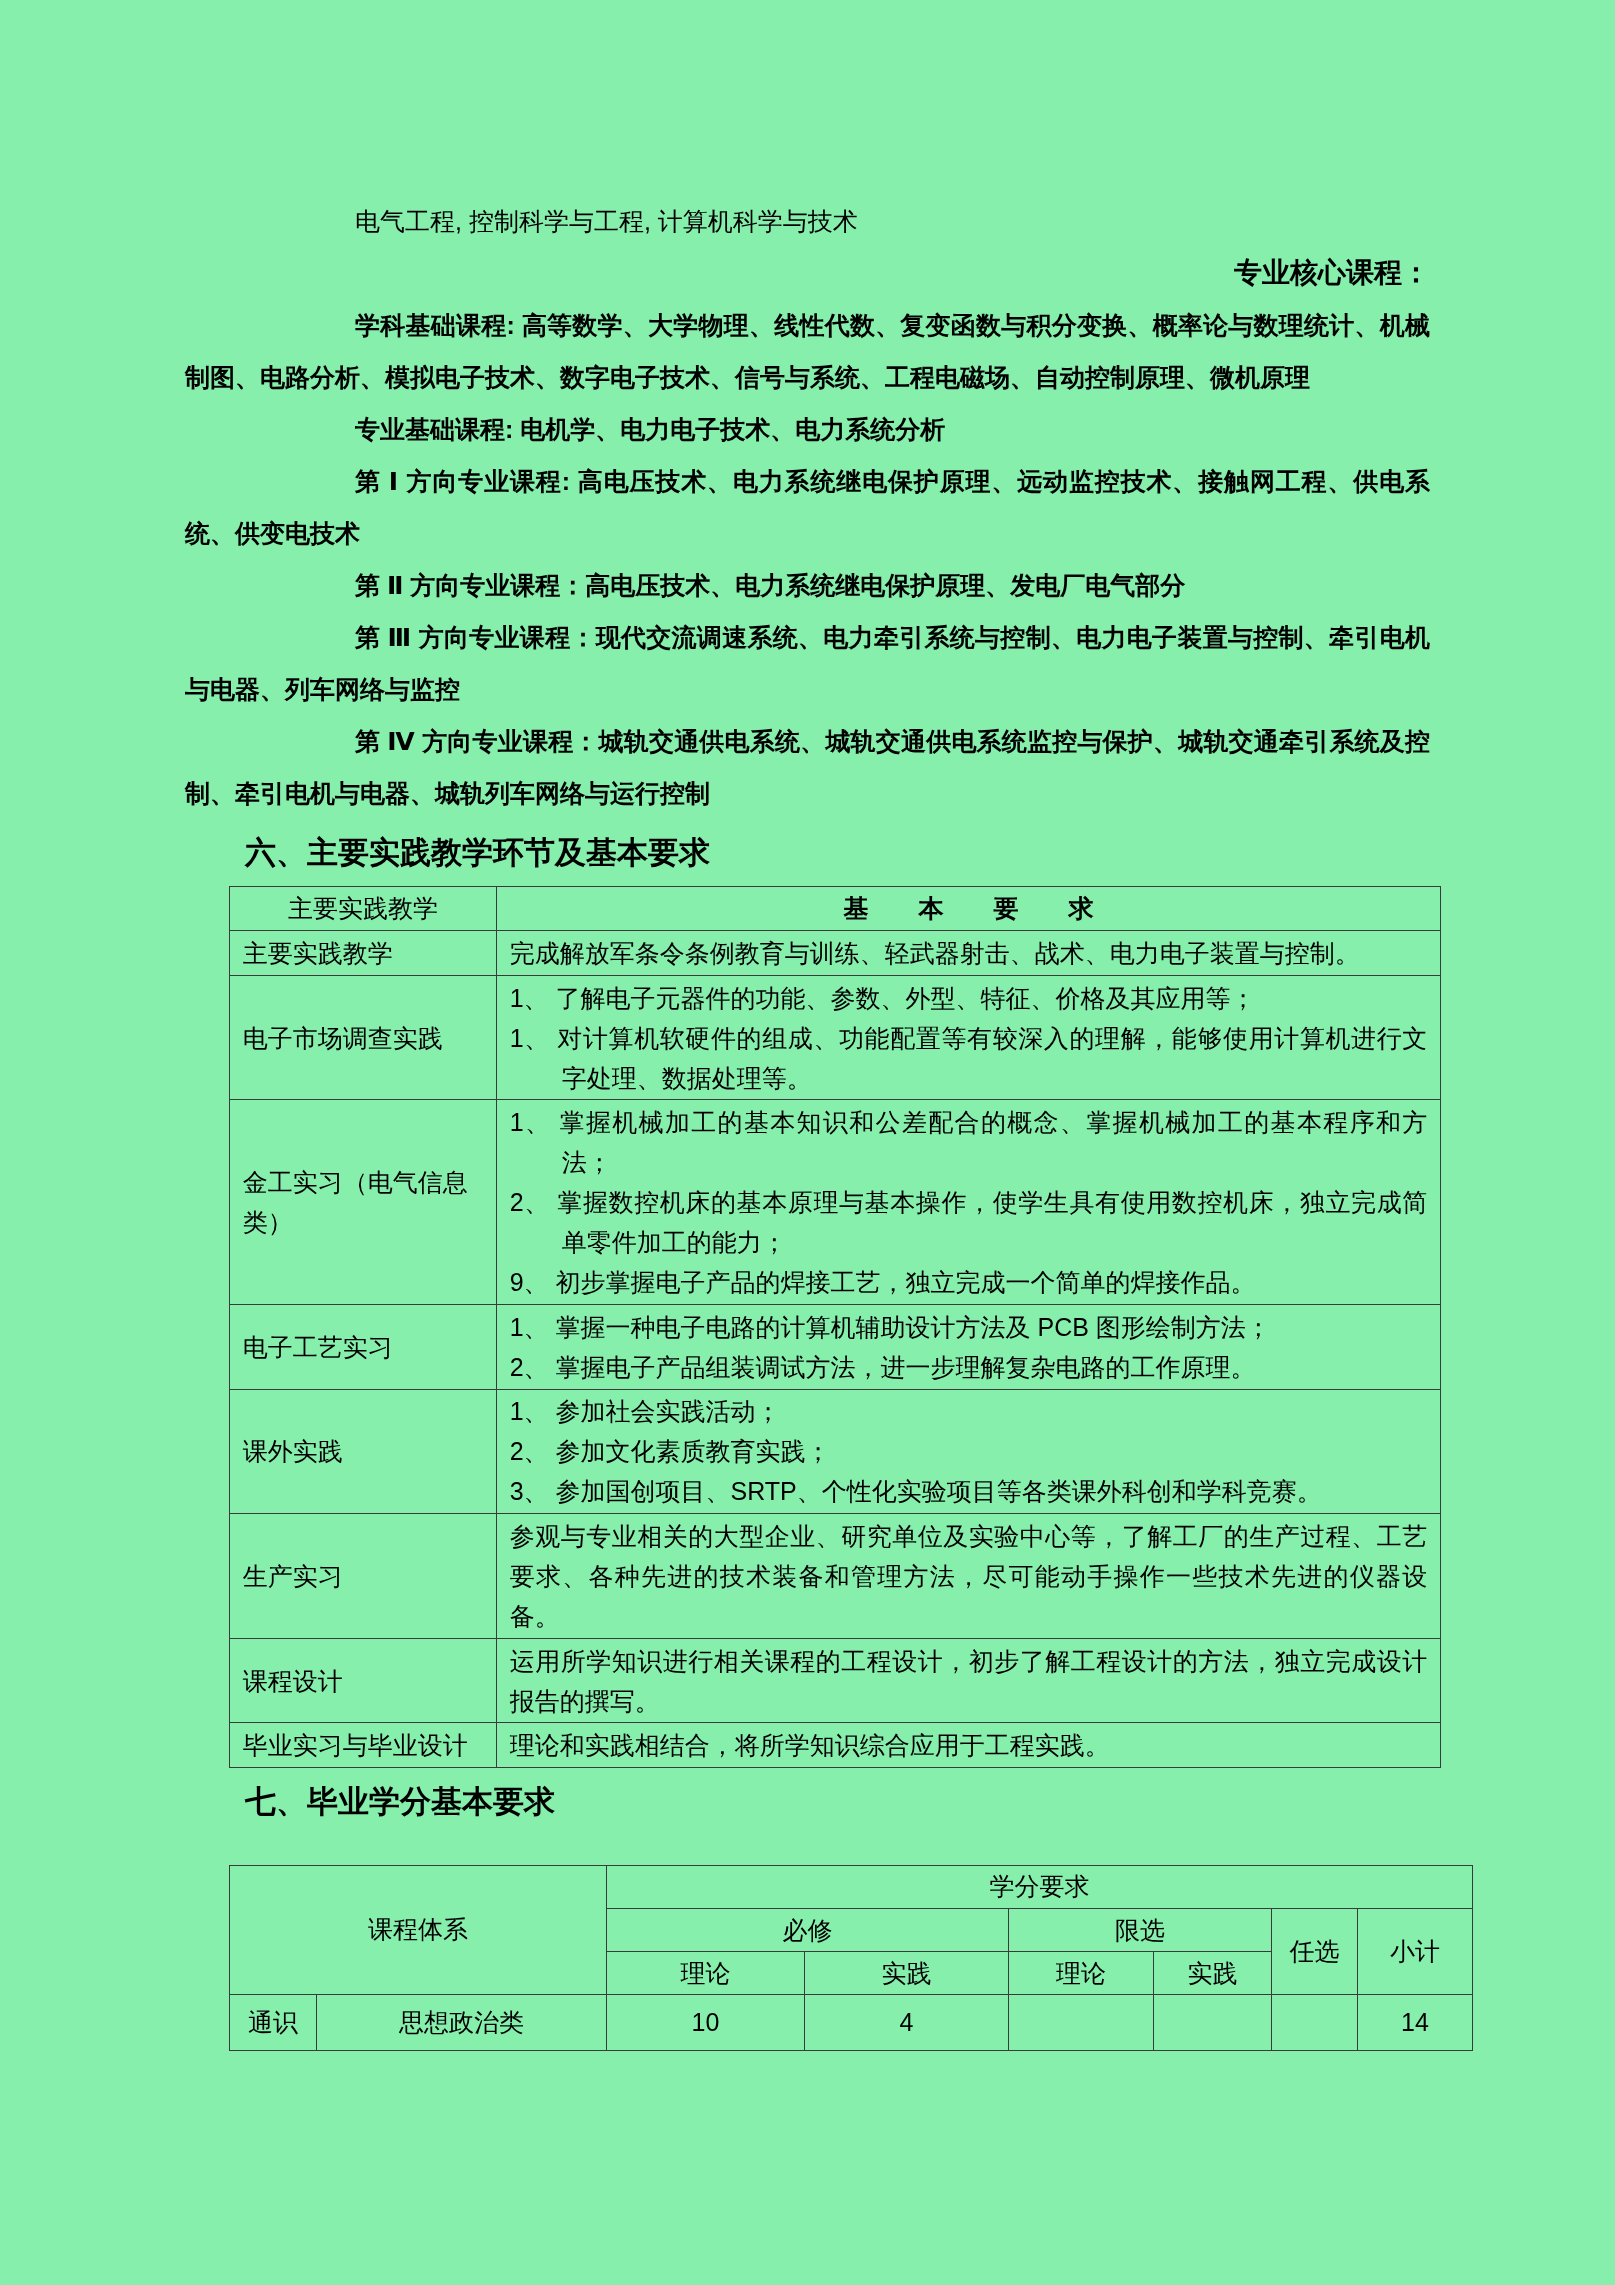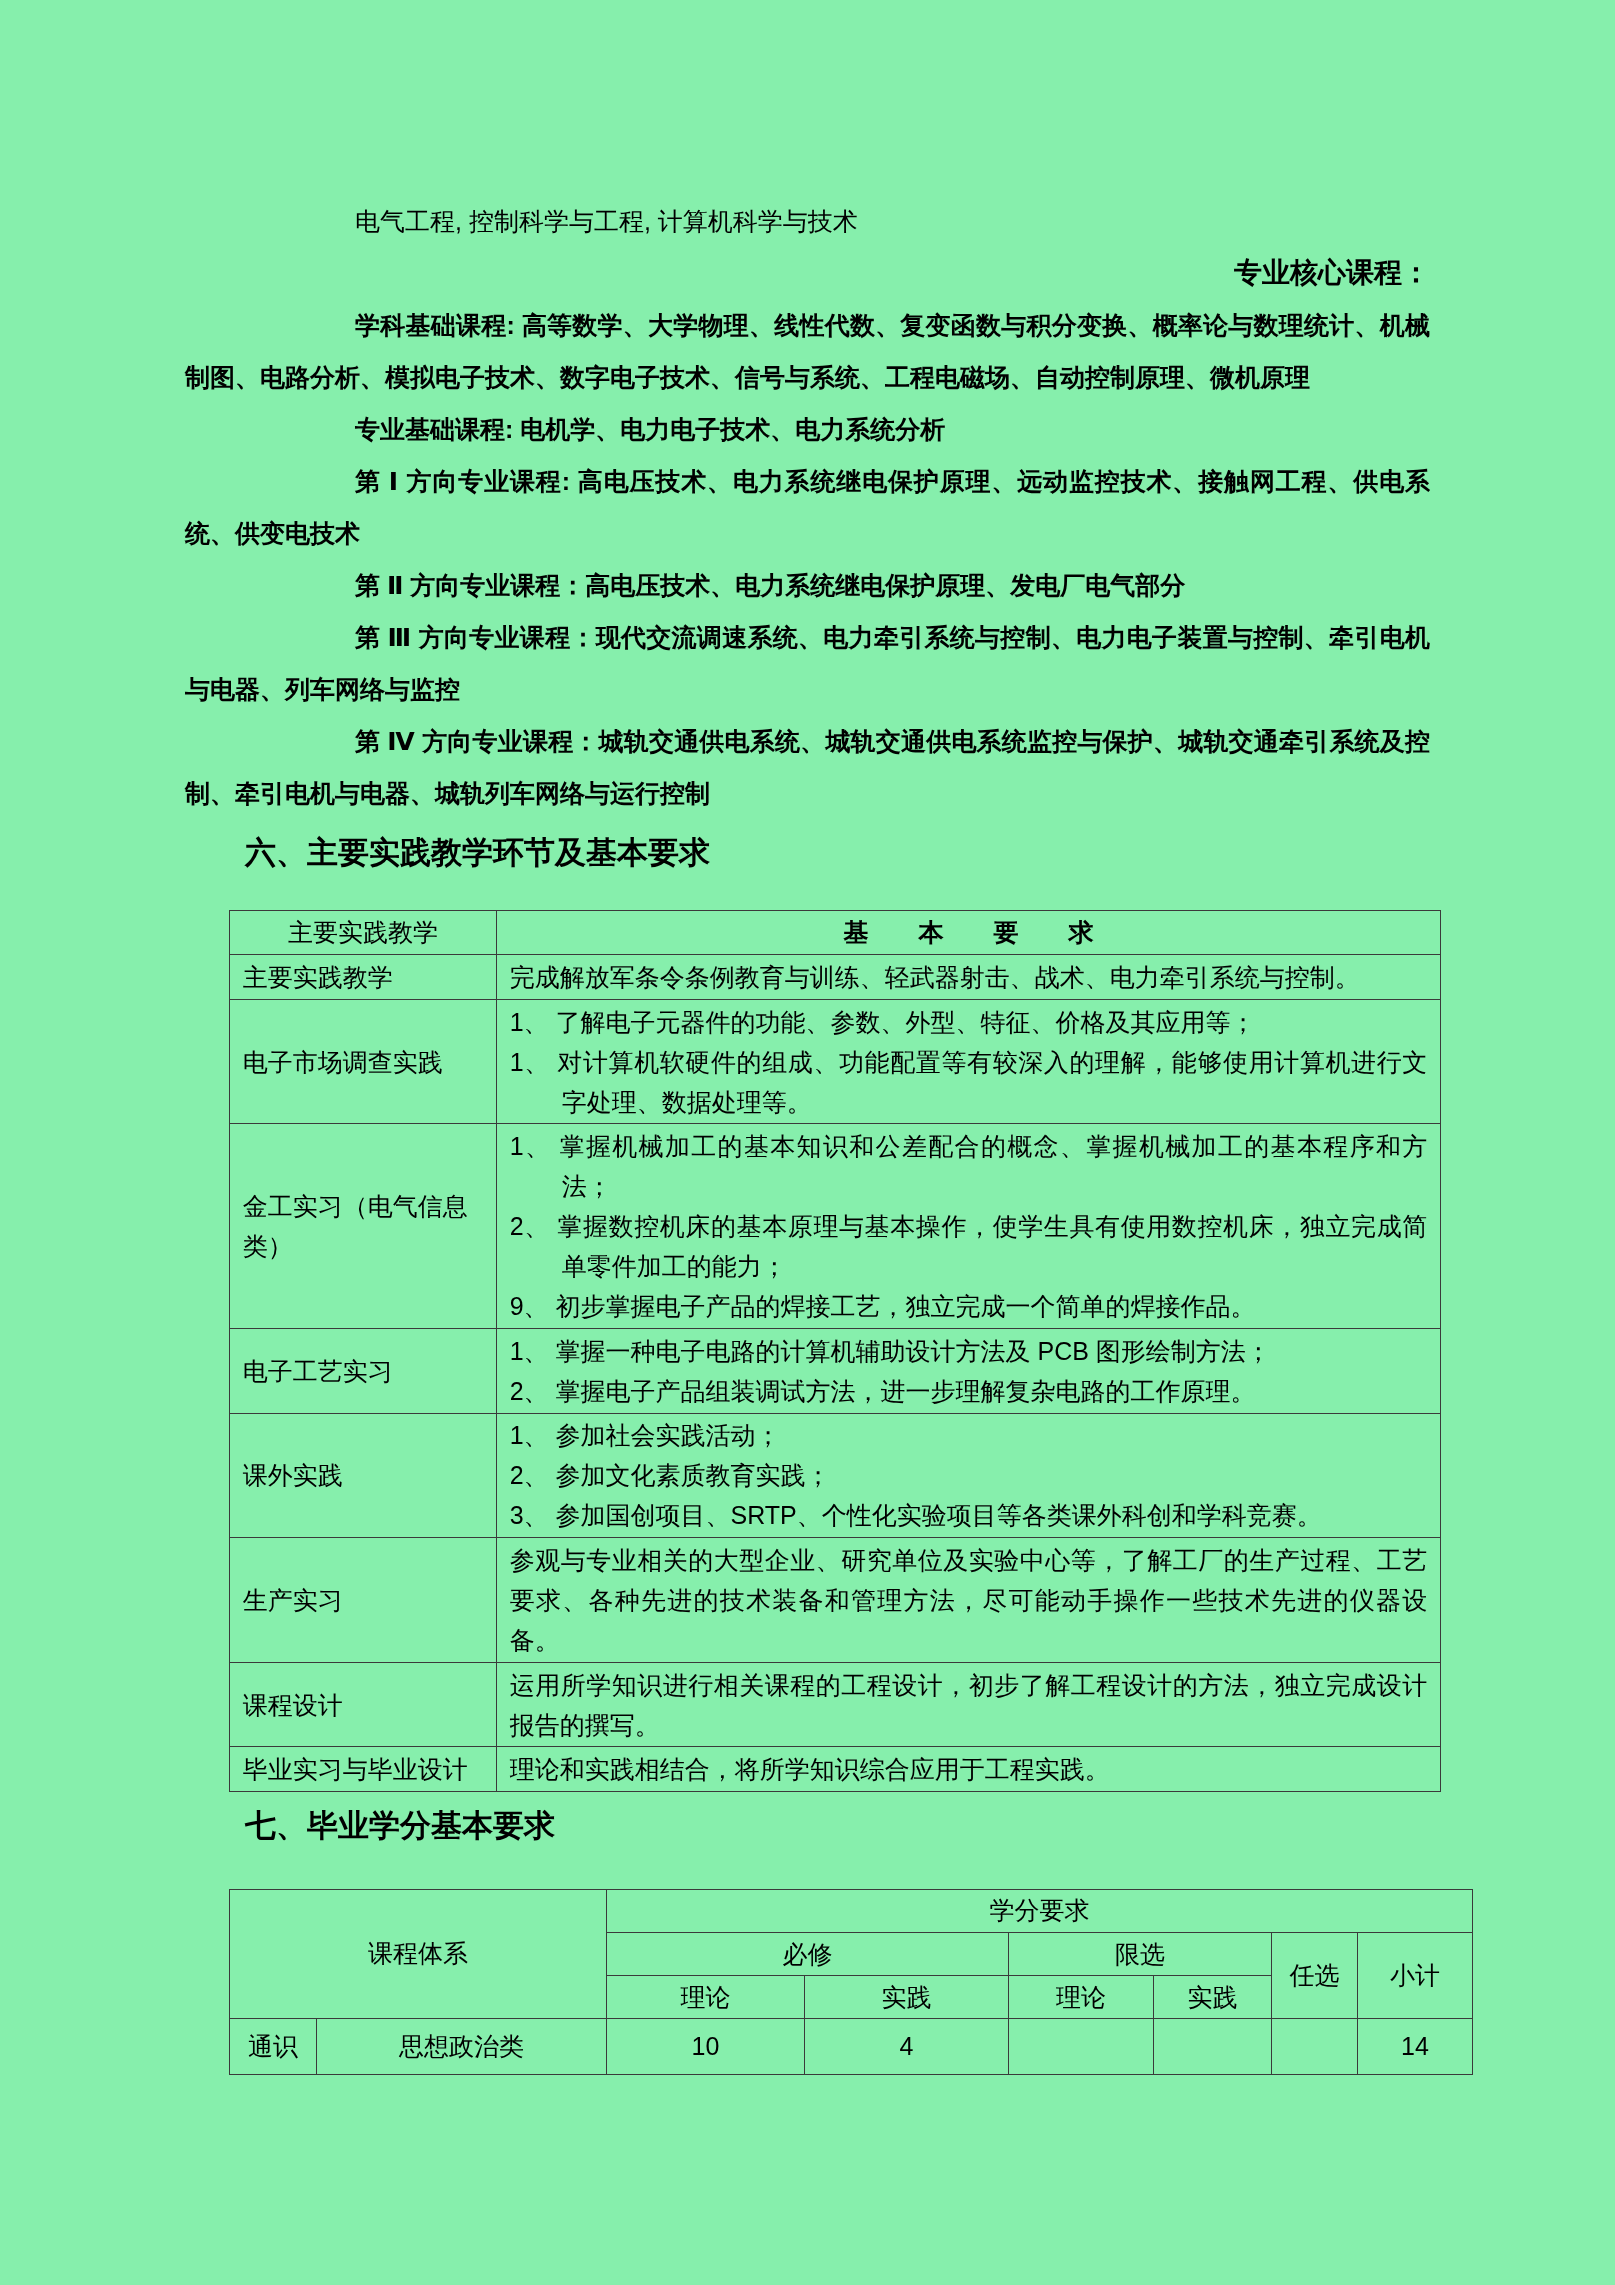--- a/index.html
+++ b/index.html
@@ -27,21 +27,21 @@
     text-align:right;
   }
   
   .sec-heading{
     font-size:31px;line-height:42px;font-weight:bold;
     margin:12.7px 0 0 60px;
   }
   
   table.practice{
     border-collapse:collapse;
-    margin:36px 0 0 44px;
+    margin:12px 0 0 44px;
     width:1211px;
     table-layout:fixed;
     border-radius:32px;
   }
   table.practice td{
     border:1.8px solid #3a3a3a;
     font-size:25px;line-height:40px;
     padding:1.8px 12.7px;
     vertical-align:middle;
     box-sizing:border-box;
@@ -98,21 +98,21 @@
         <col style="width:944px">
       </colgroup>
     <tbody>
         <tr class="single">
       <td class="hdr-l">主要实践教学</td>
       <td class="hdr-r">基　　本　　要　　求</td>
     </tr>
     <tr class="single">
       <td class="lbl">主要实践教学</td>
       <td>
-            <div class="plain">完成解放军条令条例教育与训练、轻武器射击、战术、电力牵引系统与控制。</div>
+            <div class="plain">完成解放军条令条例教育与训练、轻武器射击、战术、电力电子装置与控制。</div>
           </td>
     </tr>
     <tr>
       <td class="lbl">电子市场调查实践</td>
       <td>
         <div class="li">1、 了解电子元器件的功能、参数、外型、特征、价格及其应用等；</div>
         <div class="li">1、 对计算机软硬件的组成、功能配置等有较深入的理解，能够使用计算机进行文字处理、数据处理等。</div>
       </td>
     </tr>
     <tr>

